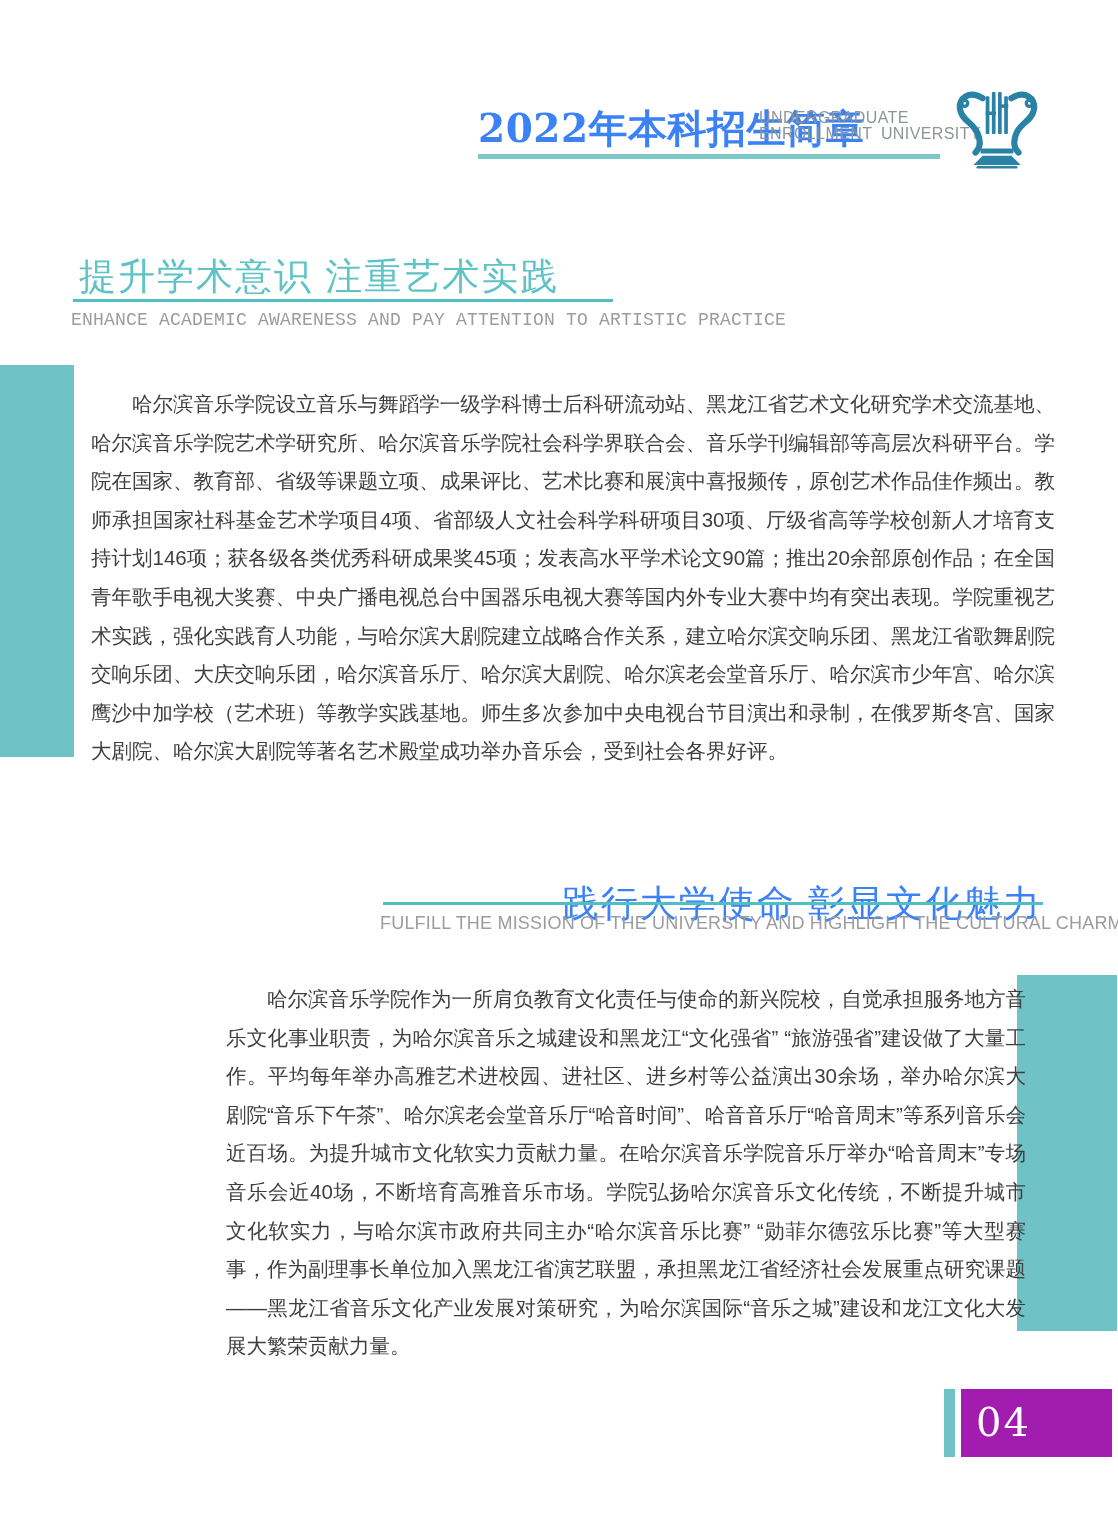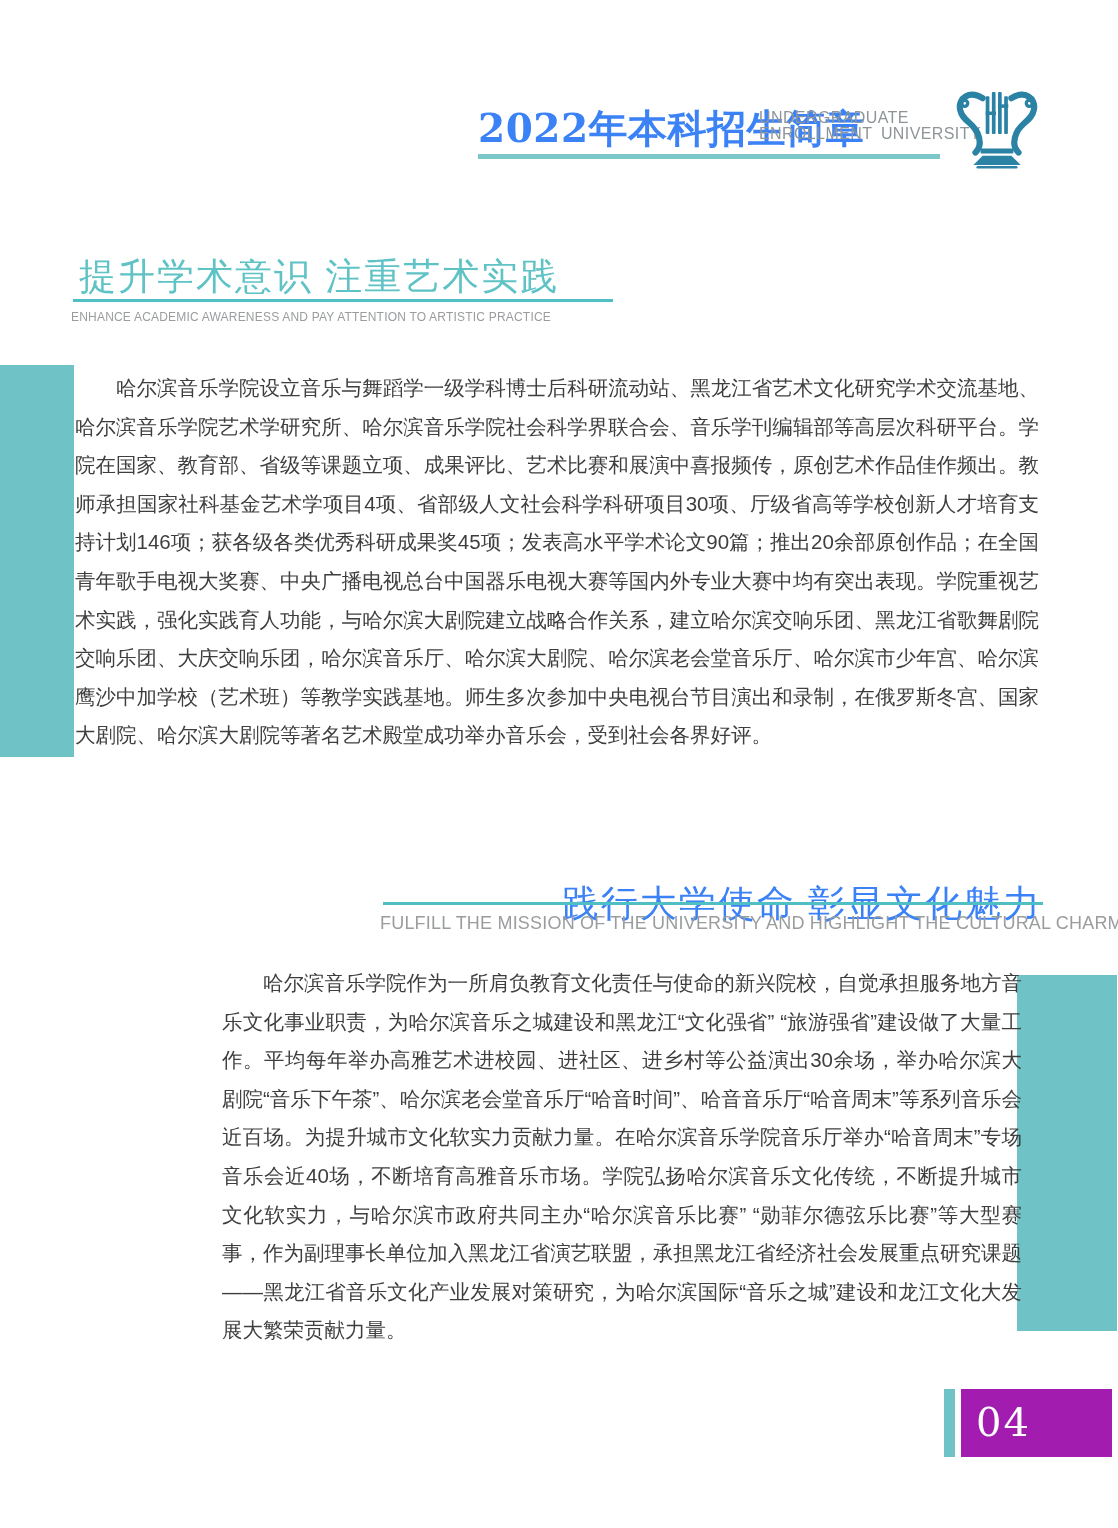--- a/index.html
+++ b/index.html
@@ -81,24 +81,25 @@
   }
   .sec1-rule {
     position: absolute;
     left: 73px; top: 299px;
     width: 540px; height: 3px;
     background: #4fbfc3;
   }
   .sec1-sub {
     position: absolute;
     left: 71px; top: 310px;
-    font-size: 12px;
+    font-size: 18px;
     color: #9a9c9e;
     letter-spacing: 0.2px;
     white-space: nowrap;
+    font-family: Liberation Mono, monospace;
   }
 
   .sec2-title {
     position: absolute;
     left: 380px; top: 879px;
     width: 662px;
     text-align: right;
     font-size: 37px;
     color: #3b82f6;
     letter-spacing: 2px;
@@ -116,29 +117,29 @@
     width: 662px;
     font-size: 18px;
     color: #9a9c9e;
     letter-spacing: 0.2px;
     white-space: nowrap;
   }
 
   
   .para {
     position: absolute;
-    margin: 0;
+    margin: 16px;
     color: #3e3e3e;
     font-size: 20.5px;
     line-height: 38.6px;
     text-align: justify;
     text-indent: 2em;
   }
   .para-1 { left: 75px;  top: 369px; width: 964px; }
-  .para-2 { left: 222px; top: 964px; width: 800px; }
+  .para-2 { left: 210px; top: 964px; width: 800px; }
 
   
   .pn-stripe {
     position: absolute;
     left: 944px; top: 1389px;
     width: 11px; height: 68px;
     background: #6fc3c7;
   }
   .pn-box {
     position: absolute;

